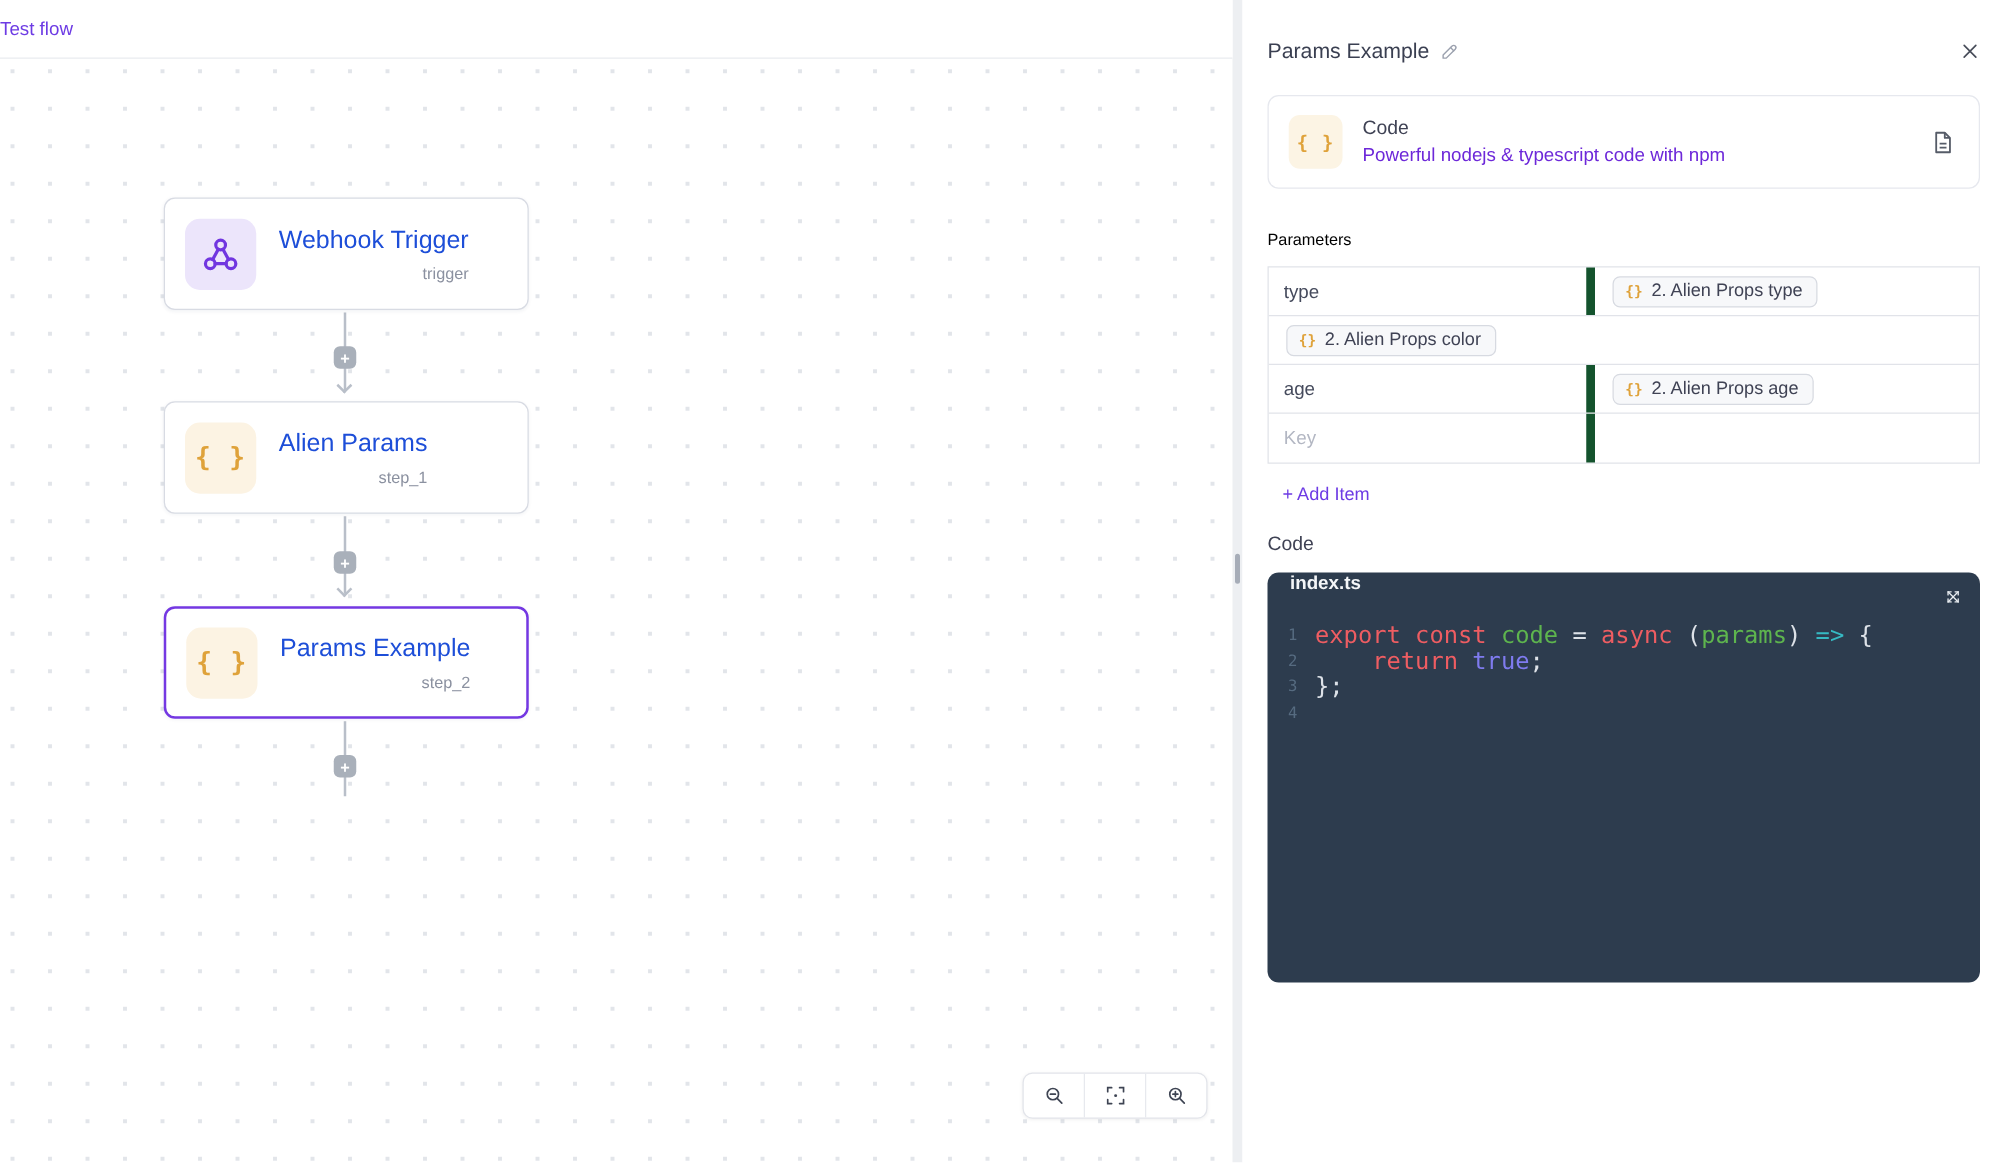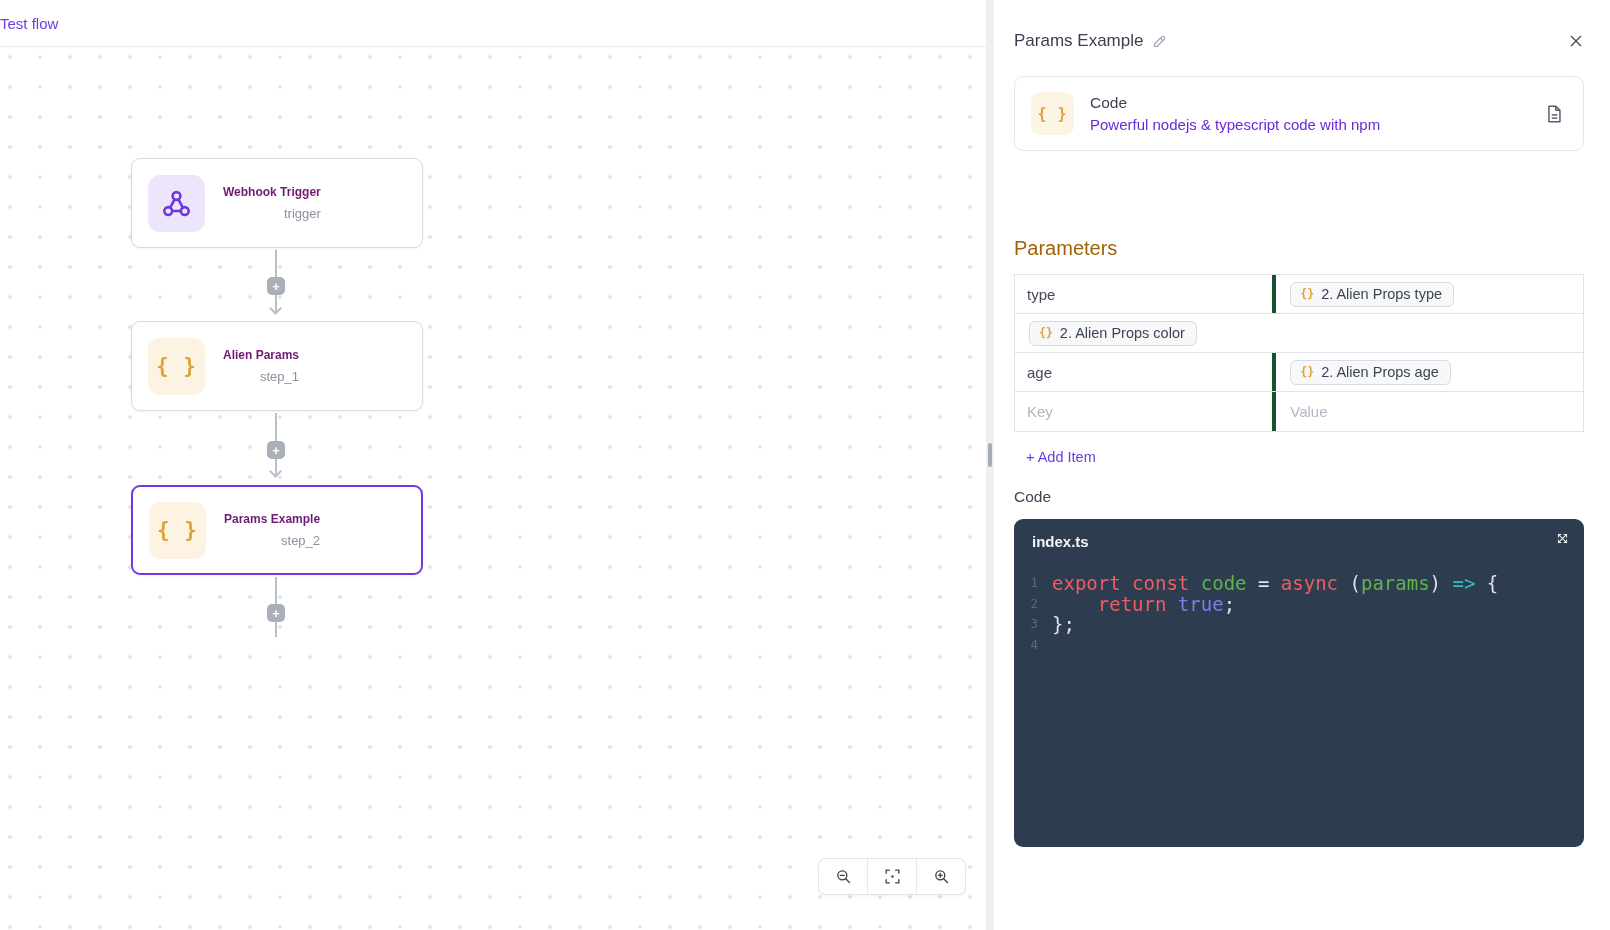--- a/index.html
+++ b/index.html
@@ -16,21 +16,21 @@
   .test-flow { color:#6d3be4; font-size:15px; cursor:pointer; text-decoration:none; }
 
   .node { position:absolute; left:131px; width:292px; height:90px; background:#fff;
     border:1px solid #d8dbe3; border-radius:9px; box-shadow:0 1px 3px rgba(25,39,80,.05);
     display:flex; align-items:center; padding:0 16px; gap:18px; cursor:pointer; z-index:2; }
   .node.selected { border:2px solid #7438e2; }
   .node-icon { width:57px; height:57px; border-radius:12px; display:flex; align-items:center; justify-content:center; flex:none; }
   .node-icon.purple { background:#ece5fb; }
   .node-icon.cream { background:#fcf3e3; }
   .braces { color:#dfa23a; font-family:"DejaVu Sans Mono", monospace; font-size:21px; font-weight:600; letter-spacing:1px; }
-  .node-title { font-size:12px; color:#701a75; font-weight:700; }
+  .node-title { font-size:20px; color:#1d4ed8; font-weight:400; }
   .node-sub { font-size:13px; color:#8b91a0; margin-top:7px;text-align:right; }
 
   .conn { position:absolute; width:2px; background:#b9bfc9; z-index:1; }
   .conn-arrow { position:absolute; width:9px; height:9px; border-right:2px solid #b9bfc9; border-bottom:2px solid #b9bfc9; transform:rotate(45deg); z-index:1; }
   .plus-btn { position:absolute; width:18px; height:18px; border-radius:5px; background:#a9b0ba;
     color:#fff; font-size:13px; font-weight:700; display:flex; align-items:center; justify-content:center;
     cursor:pointer; z-index:3; line-height:1; }
 
   .zoom-toolbar { position:absolute; left:818px; top:858px; width:148px; height:37px; background:#fff;
     border:1px solid #e2e4ea; border-radius:8px; display:flex; box-shadow:0 1px 3px rgba(0,0,0,.06); z-index:4; }
@@ -49,36 +49,36 @@
   .close-btn { margin-left:auto; }
 
   .step-card { margin-top:14px; border:1px solid #e6e8ee; border-radius:9px; padding:15px 18px 15px 16px;
     display:flex; align-items:center; gap:16px; }
   .card-icon { width:43px; height:43px; border-radius:9px; background:#fcf4e4; display:flex; align-items:center; justify-content:center; flex:none; }
   .card-icon .braces { font-size:15px; }
   .card-title { font-size:15.5px; color:#3f4254; margin-bottom:4px; }
   .card-sub { font-size:15px; color:#6d28d9; }
   .doc-btn { margin-left:auto; }
 
-  .section-heading { margin-top:86px; font-size:20px; color:#a16207; }
+  .section-heading { margin-top:33px; font-size:13px; color:#000000; }
   .param-table { margin-top:14px; border:1px solid #e1e3e9; }
   .prow { display:grid; grid-template-columns:46% 54%; border-bottom:1px solid #e1e3e9; min-height:39px; }
   .prow:last-child { border-bottom:none; }
   .pcell { display:flex; align-items:center; font-size:15px; color:#454a5c; }
-  .pkey { padding-left:12px; border-right:4px solid #14532d; }
+  .pkey { padding-left:12px; border-right:7px solid #14532d; }
   .pval { padding-left:14px; }
   .placeholder { color:#b3b7c3; }
   .chip { display:inline-flex; align-items:center; gap:7px; padding:3px 11px 4px 9px; background:#f7f8fa;
     border:1px solid #d7dae1; border-radius:6px; font-size:14.5px; color:#3f4254; cursor:pointer; }
   .chip-brace { color:#dfa23a; font-family:"DejaVu Sans Mono", monospace; font-size:11.5px; font-weight:600; }
   .add-item { display:inline-block; margin-top:17px; margin-left:12px; font-size:14.5px; color:#6d3be4; cursor:pointer; text-decoration:none; }
 
   .code-heading { margin-top:22px; font-size:15.5px; color:#3f4254; }
   .editor { margin-top:13px; height:328px; background:#2d3c4e; border-radius:9px; position:relative;
-    padding-top:14px; overflow:hidden; font-family:"DejaVu Sans Mono", monospace; }
+    overflow:hidden; font-family:"DejaVu Sans Mono", monospace; }
   .editor-filename { padding:0 18px; font-size:15px; font-weight:700; color:#f4f6f8; font-family:"Liberation Sans", sans-serif; }
   .expand-btn { position:absolute; top:12px; right:14px; }
   .code-lines { margin-top:23px; }
   .code-line { display:flex; line-height:20.5px; }
   .ln { width:38px; padding-right:14px; text-align:right; color:#566b80; font-size:12.5px; flex:none; }
   .lc { white-space:pre; font-size:19px; color:#dde2e8; }
   .tk-kw { color:#ee5d62; }
   .tk-fn { color:#5eb54e; }
   .tk-ar { color:#36b9c3; }
   .tk-bo { color:#7f7bef; }
@@ -236,23 +236,20 @@
             <span class="chip">
               <span class="chip-brace">{}</span>
               <span>2. Alien Props age</span>
             </span>
           </div>
         </div>
         <div class="prow">
           <div class="pcell pkey">
             <span class="placeholder">Key</span>
           </div>
-          <div class="pcell pval">
-            <span class="placeholder">Value</span>
-          </div>
         </div>
       </div>
 
     <a class="add-item">+ Add Item</a>
 
     <div class="code-heading">Code</div>
 
     <div class="editor">
       <div class="editor-filename">index.ts</div>
       <button class="icon-btn expand-btn">

